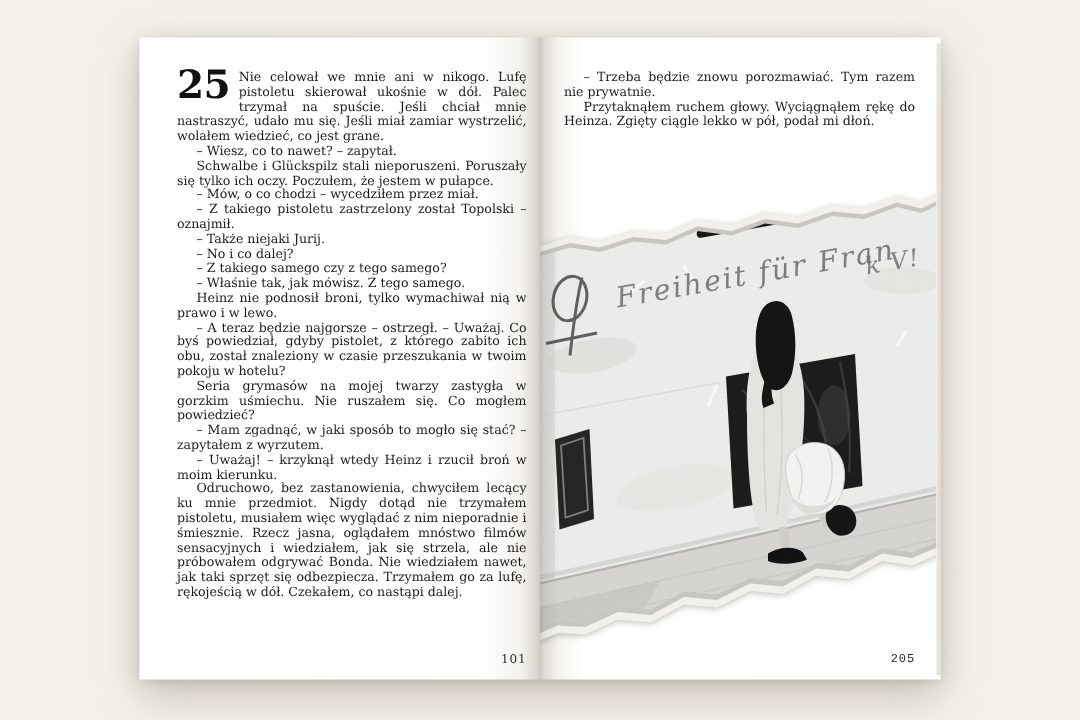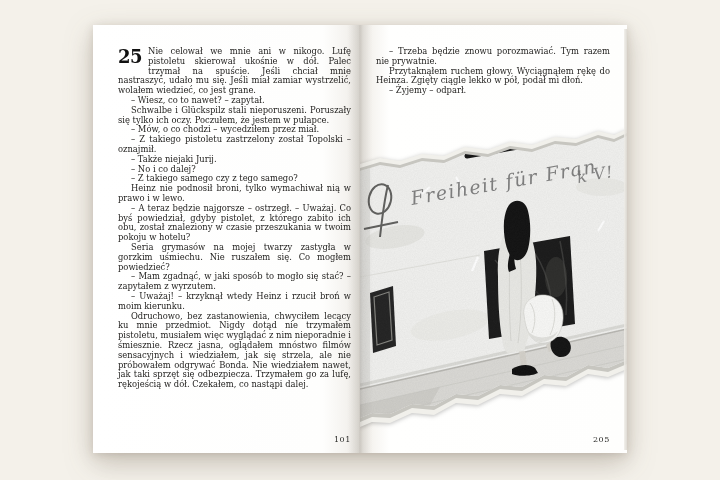--- a/index.html
+++ b/index.html
@@ -12,26 +12,26 @@
   .page.right{background:linear-gradient(to right,#e8e5df 0%,#f5f3ef 4%,#fffffe 11%,#fefefd 100%);}
   .gutter{position:absolute;left:50%;top:0;bottom:0;width:26px;transform:translateX(-50%);
           background:linear-gradient(to right,rgba(60,50,40,0) 0%,rgba(60,50,40,.10) 44%,rgba(60,50,40,.16) 50%,rgba(60,50,40,.08) 62%,rgba(60,50,40,0) 100%);
           pointer-events:none;z-index:6;}
   .textblock{position:absolute;top:22px;color:#1d1c1a;font-size:8.4px;line-height:9.8px;
              text-align:justify;z-index:3;}
   .textblock.tb-left{left:25px;width:233px;}
   .textblock.tb-right{left:16px;width:234px;}
   .textblock p{margin:0;text-indent:13px;}
   .tb-left .paras p:first-child{text-indent:0;}
-  .chapnum{float:left;font-weight:700;font-size:18px;line-height:20px;height:20px;
+  .chapnum{float:left;font-weight:700;font-size:26px;line-height:20px;height:20px;
            margin:0 6px 0 0;letter-spacing:-.5px;color:#111;}
   .folio{position:absolute;top:410px;text-align:right;font-size:8px;letter-spacing:.6px;
          color:#2a2a28;z-index:3;}
   .folio.f-left{left:25px;width:233px;}
-  .folio.f-right{left:16px;width:234px;}
+  .folio.f-right{left:16px;width:234px;font-family:Liberation Mono, monospace;}
   .photo-svg{position:absolute;left:0;top:0;z-index:2;
              filter:drop-shadow(0 1.5px 2px rgba(0,0,0,.25));}
   .graffiti{font:italic 19px "DejaVu Serif", serif;letter-spacing:1.5px;fill:#6b6b6b;opacity:.85;}
   .graffiti2{font:italic 16px "DejaVu Serif", serif;letter-spacing:1px;fill:#707070;opacity:.85;}
   .edge-right{position:absolute;right:0;top:4px;bottom:3px;width:3px;z-index:4;
               background:linear-gradient(to left,#d9d5cd,#f0eee9);opacity:.85;pointer-events:none;}
 </style>
 </head>
 <body>
 
@@ -43,20 +43,21 @@
         <span class="chapnum">25</span>
         <div class="paras">
             <p>Nie celował we mnie ani w nikogo. Lufę pistoletu skierował ukośnie w dół. Palec trzymał na spuście. Jeśli chciał mnie nastraszyć, udało mu się. Jeśli miał zamiar wystrzelić, wolałem wiedzieć, co jest grane.</p>
             <p>– Wiesz, co to nawet? – zapytał.</p>
             <p>Schwalbe i Glückspilz stali nieporuszeni. Poruszały się tylko ich oczy. Poczułem, że jestem w pułapce.</p>
             <p>– Mów, o co chodzi – wycedziłem przez miał.</p>
             <p>– Z takiego pistoletu zastrzelony został Topolski – oznajmił.</p>
             <p>– Także niejaki Jurij.</p>
             <p>– No i co dalej?</p>
             <p>– Z takiego samego czy z tego samego?</p>
+            <p>– Właśnie tak, jak mówisz. Z tego samego.</p>
             <p>Heinz nie podnosił broni, tylko wymachiwał nią w prawo i w lewo.</p>
             <p>– A teraz będzie najgorsze – ostrzegł. – Uważaj. Co byś powiedział, gdyby pistolet, z którego zabito ich obu, został znaleziony w czasie przeszukania w twoim pokoju w hotelu?</p>
             <p>Seria grymasów na mojej twarzy zastygła w gorzkim uśmiechu. Nie ruszałem się. Co mogłem powiedzieć?</p>
             <p>– Mam zgadnąć, w jaki sposób to mogło się stać? – zapytałem z wyrzutem.</p>
             <p>– Uważaj! – krzyknął wtedy Heinz i rzucił broń w moim kierunku.</p>
             <p>Odruchowo, bez zastanowienia, chwyciłem lecący ku mnie przedmiot. Nigdy dotąd nie trzymałem pistoletu, musiałem więc wyglądać z nim nieporadnie i śmiesznie. Rzecz jasna, oglądałem mnóstwo filmów sensacyjnych i wiedziałem, jak się strzela, ale nie próbowałem odgrywać Bonda. Nie wiedziałem nawet, jak taki sprzęt się odbezpiecza. Trzymałem go za lufę, rękojeścią w dół. Czekałem, co nastąpi dalej.</p>
           </div>
       </div>
       <div class="folio f-left">101</div>
     </div>
@@ -141,21 +142,20 @@
           </g>
 
           <rect x="0" y="100" width="267" height="310" filter="url(#grainF)" opacity=".10"></rect>
         </g>
       </svg>
 
       <div class="textblock tb-right">
         <div class="paras">
             <p>– Trzeba będzie znowu porozmawiać. Tym razem nie prywatnie.</p>
             <p>Przytaknąłem ruchem głowy. Wyciągnąłem rękę do Heinza. Zgięty ciągle lekko w pół, podał mi dłoń.</p>
-            <p>– Żyjemy – odparł.</p>
           </div>
       </div>
       <div class="folio f-right">205</div>
       <div class="edge-right"></div>
     </div>
 
     <div class="gutter"></div>
   </div>
 </div>
 

